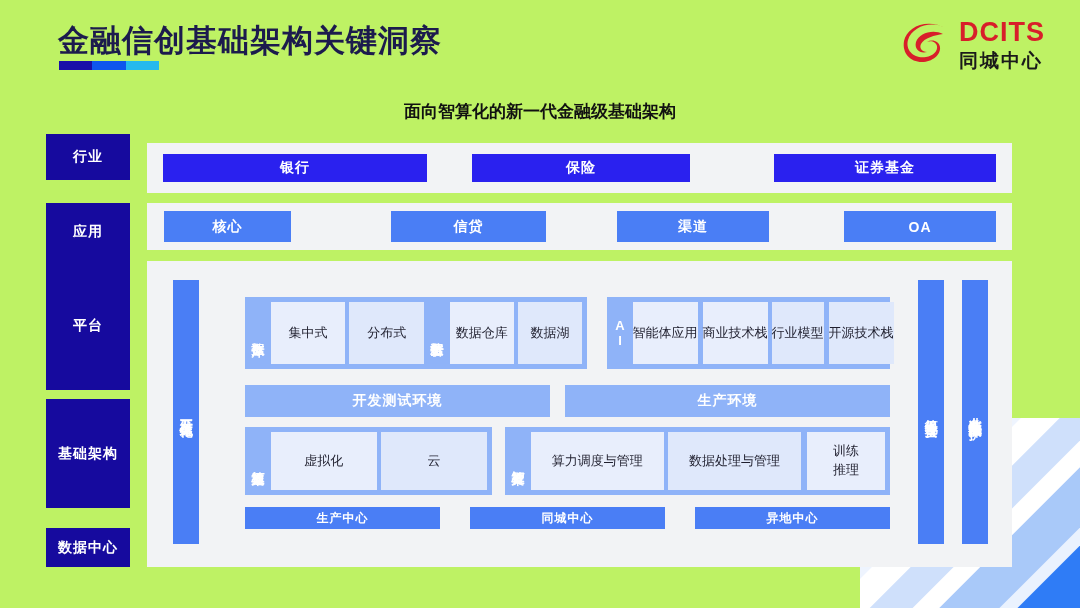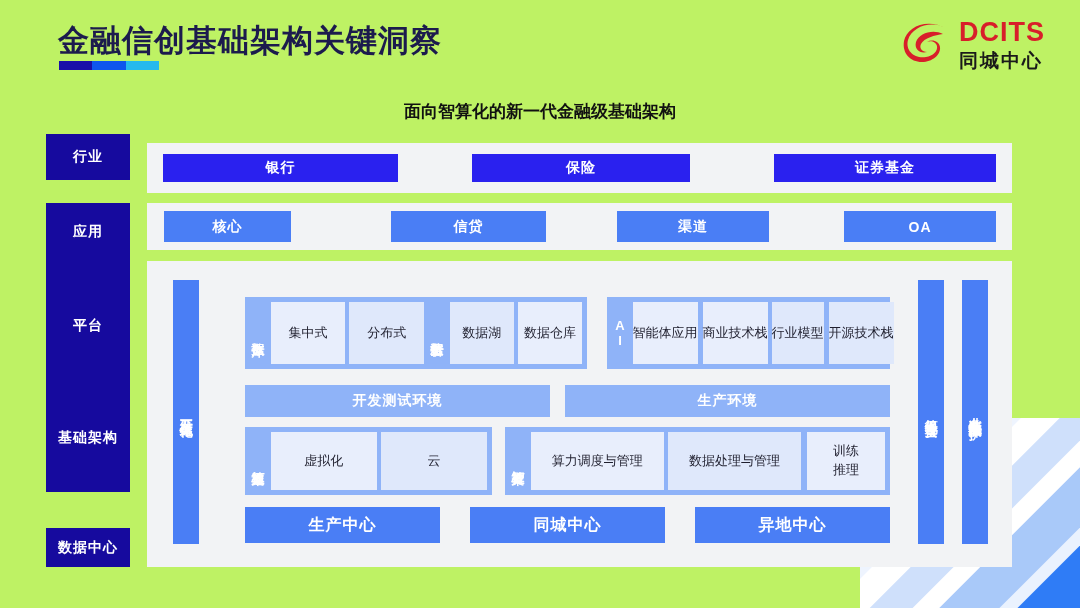--- a/index.html
+++ b/index.html
@@ -49,36 +49,36 @@
   
   .sb {
     position:absolute; background:#160a9e; color:#fff;
     display:flex; align-items:center; justify-content:center;
     font-size:14px; font-weight:bold; letter-spacing:1px;
     box-shadow: 0 0 0 1px rgba(255,255,255,0.0);
   }
   .sb-industry { left:46px; top:134px; width:84px; height:46px; }
   .sb-app      { left:46px; top:203px; width:84px; height:58px; }
   .sb-platform { left:46px; top:261px; width:84px; height:129px; }
-  .sb-infra    { left:46px; top:383px; width:84px; height:109px; }
+  .sb-infra    { left:46px; top:399px; width:84px; height:109px; }
   .sb-dc       { left:46px; top:528px; width:84px; height:39px; }
 
   
   .panel { position:absolute; background:#f2f3f5; }
   .row-industry { left:147px; top:143px; width:865px; height:50px; }
   .row-app      { left:147px; top:203px; width:865px; height:47px; }
   .row-platform { left:147px; top:261px; width:865px; height:306px; }
 
   
   .chip {
     position:absolute; display:flex; align-items:center; justify-content:center;
     color:#ffffff; font-weight:bold; font-size:14px; letter-spacing:1px;
   }
   .chip-ind { background:#2a21ef; height:28px; top:11px; }
-  .ind0 { left:16px;  width:235px; }
+  .ind0 { left:16px;  width:264px; }
   .ind1 { left:325px; width:218px; }
   .ind2 { left:627px; width:222px; }
 
   .chip-app { background:#4a7ef5; height:31px; top:8px; }
   .app0 { left:17px;  width:127px; }
   .app1 { left:244px; width:155px; }
   .app2 { left:470px; width:152px; }
   .app3 { left:697px; width:152px; }
 
   
@@ -126,22 +126,22 @@
   .g-icf { left:358px; top:166px; width:385px; height:68px; }
   .cell-train {
     background:#e8eefc; color:#1f1f2e; font-size:13px; width:78px; flex:none;
     display:flex; align-items:center; justify-content:center; flex-direction:column;
     line-height:1.45;
   }
 
   
   .dcbar {
     position:absolute; background:#4a7ef5; color:#ffffff;
-    font-size:16px; font-weight:bold; letter-spacing:1px;
-    display:flex; align-items:center; justify-content:center; height:36px; top:246px;
+    font-size:12px; font-weight:bold; letter-spacing:1px;
+    display:flex; align-items:center; justify-content:center; height:22px; top:246px;
   }
   .dc0 { left:98px;  width:195px; }
   .dc1 { left:323px; width:195px; }
   .dc2 { left:548px; width:195px; }
 </style>
 </head>
 <body>
 
 <div id="page">
 
@@ -208,22 +208,22 @@
       <div class="group-label">数据库</div>
       <div class="cells">
         <div class="cell pale">集中式</div>
         <div class="cell">分布式</div>
       </div>
     </div>
 
     <div class="group g-da">
       <div class="group-label">数据分析</div>
       <div class="cells">
+        <div class="cell pale">数据仓库</div>
         <div class="cell">数据湖</div>
-        <div class="cell pale">数据仓库</div>
       </div>
     </div>
 
     <div class="group g-ai">
       <div class="group-label">AI</div>
       <div class="cells">
         <div class="cells-row">
           <div class="cell pale">智能体应用</div>
           <div class="cell pale">商业技术栈</div>
         </div>

